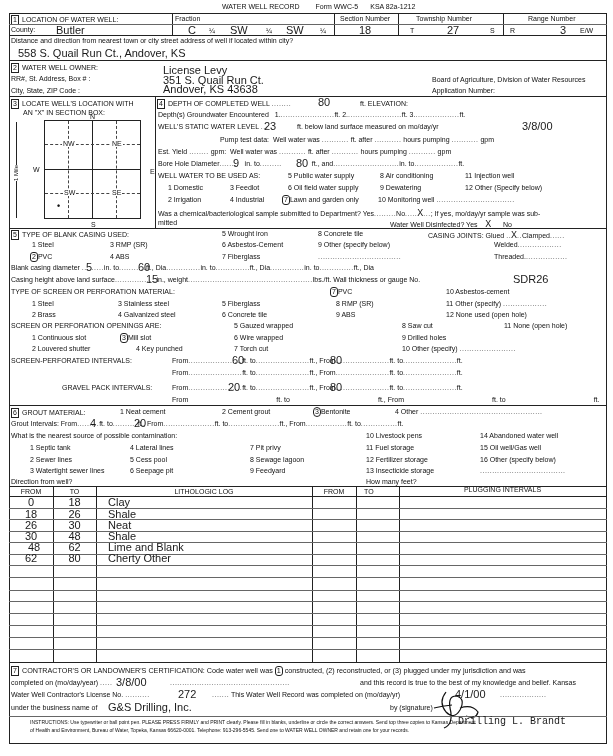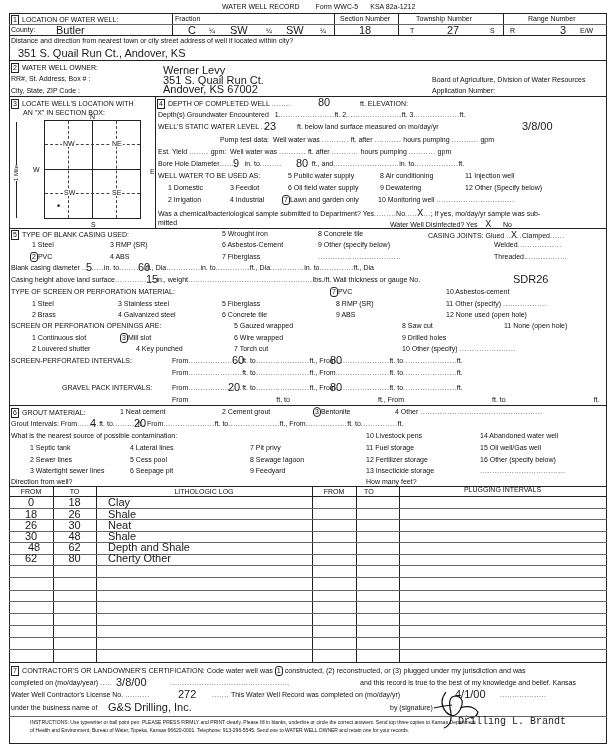--- a/index.html
+++ b/index.html
@@ -50,29 +50,29 @@
 <div class="abs" style="left:320px;top:27px;">¼</div>
 <div class="abs tw" style="left:359px;top:24px;">18</div>
 <div class="abs" style="left:410px;top:27px;">T</div>
 <div class="abs tw" style="left:447px;top:24px;">27</div>
 <div class="abs" style="left:490px;top:27px;">S</div>
 <div class="abs" style="left:510px;top:27px;">R</div>
 <div class="abs tw" style="left:560px;top:24px;">3</div>
 <div class="abs" style="left:580px;top:27px;">E/W</div>
 <div class="hl" style="left:9px;top:35px;width:598px;"></div>
 <div class="abs" style="left:11px;top:37px;">Distance and direction from nearest town or city street address of well if located within city?</div>
-<div class="abs tw" style="left:18px;top:47px;">351 S. Quail Run Ct., Andover, KS</div>
+<div class="abs tw" style="left:18px;top:47px;">558 S. Quail Run Ct., Andover, KS</div>
 <div class="hl" style="left:9px;top:60px;width:598px;"></div>
 
 <div class="abs" style="left:11px;top:63px;"><span class="sec">2</span><span>WATER WELL OWNER:</span></div>
-<div class="abs tw" style="left:163px;top:64px;">Werner  Levy</div>
+<div class="abs tw" style="left:163px;top:64px;">License  Levy</div>
 <div class="abs" style="left:11px;top:75px;">RR#, St. Address, Box # :</div>
 <div class="abs tw" style="left:163px;top:74px;">351 S. Quail Run Ct.</div>
 <div class="abs" style="left:11px;top:87px;">City, State, ZIP Code      :</div>
-<div class="abs tw" style="left:163px;top:83px;">Andover, KS 67002</div>
+<div class="abs tw" style="left:163px;top:83px;">Andover, KS 43638</div>
 <div class="abs" style="left:432px;top:76px;">Board of Agriculture, Division of Water Resources</div>
 <div class="abs" style="left:432px;top:87px;">Application Number:</div>
 <div class="hl" style="left:9px;top:96px;width:598px;"></div>
 
 <div class="abs" style="left:11px;top:99px;line-height:8px;"><span class="sec">3</span><span>LOCATE WELL'S LOCATION WITH</span><br><span style="margin-left:12px">AN "X" IN SECTION BOX:</span></div>
 <div class="vl" style="left:155px;top:96px;height:132px;"></div>
 <div class="abs" style="left:90px;top:113px;">N</div>
 <div class="abs" style="left:91px;top:221px;">S</div>
 <div class="abs" style="left:33px;top:166px;">W</div>
 <div class="abs" style="left:150px;top:168px;">E</div>
@@ -248,21 +248,21 @@
 <div class="abs tw center" style="left:53px;top:508px;width:43px;">26</div>
 <div class="abs tw" style="left:108px;top:508px;">Shale</div>
 <div class="abs tw center" style="left:9px;top:519px;width:44px;">26</div>
 <div class="abs tw center" style="left:53px;top:519px;width:43px;">30</div>
 <div class="abs tw" style="left:108px;top:519px;">Neat</div>
 <div class="abs tw center" style="left:9px;top:530px;width:44px;">30</div>
 <div class="abs tw center" style="left:53px;top:530px;width:43px;">48</div>
 <div class="abs tw" style="left:108px;top:530px;">Shale</div>
 <div class="abs tw center" style="left:12px;top:541px;width:44px;">48</div>
 <div class="abs tw center" style="left:53px;top:541px;width:43px;">62</div>
-<div class="abs tw" style="left:108px;top:541px;">Depth and Shale</div>
+<div class="abs tw" style="left:108px;top:541px;">Lime and Blank</div>
 <div class="abs tw center" style="left:9px;top:552px;width:44px;">62</div>
 <div class="abs tw center" style="left:53px;top:552px;width:43px;">80</div>
 <div class="abs tw" style="left:108px;top:552px;">Cherty Other</div>
 
 <div class="abs" style="left:11px;top:666px;font-size:7.2px;"><span class="sec">7</span><span>CONTRACTOR'S OR LANDOWNER'S CERTIFICATION: Code water well was</span><span class="circ" style="margin:0 2px">1</span><span>constructed, (2) reconstructed, or (3) plugged under my jurisdiction and was</span></div>
 <div class="abs" style="left:11px;top:679px;"><span>completed on (mo/day/year)</span> <span class="dots">.....</span></div>
 <div class="abs tw" style="left:116px;top:676px;">3/8/00</div>
 <div class="abs dots" style="left:170px;top:679px;">.................................................</div>
 <div class="abs" style="left:360px;top:679px;">and this record is true to the best of my knowledge and belief. Kansas</div>
 <div class="abs" style="left:11px;top:691px;"><span>Water Well Contractor's License No.</span> <span class="dots">..........</span></div>

